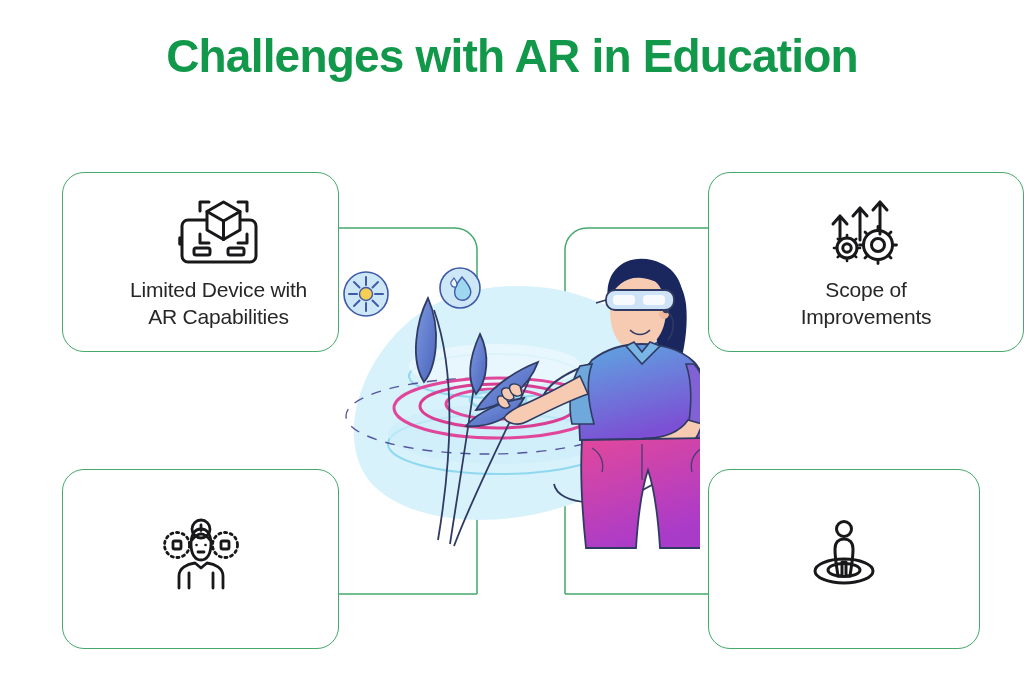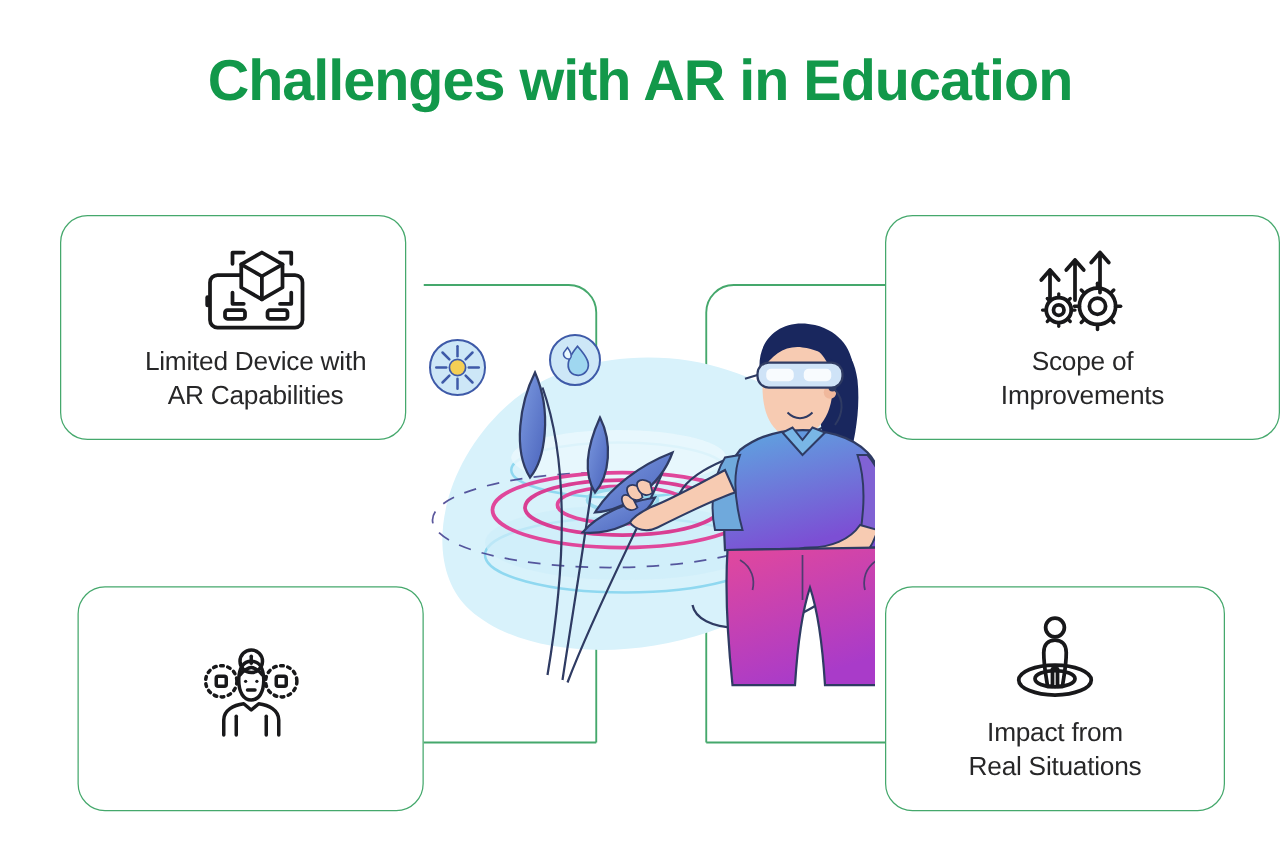--- a/index.html
+++ b/index.html
@@ -7,21 +7,21 @@
     width:1024px;height:675px;
     background:#ffffff;
     font-family:"Liberation Sans","DejaVu Sans",sans-serif;
     overflow:hidden;
     position:relative;
   }
   #stage{position:relative;width:1024px;height:675px;overflow:hidden;background:#fff;}
 
   
   .title{
-    position:absolute;left:0;top:36px;width:1024px;
+    position:absolute;left:0;top:28px;width:1024px;
     text-align:center;
     font-size:46px;
     font-weight:bold;
     letter-spacing:-0.8px;
     color:#12984A;
     line-height:56px;
     white-space:nowrap;
   }
 
   
@@ -51,21 +51,21 @@
     font-size:21px;
     line-height:27px;
     color:#272728;
     text-align:center;
     font-weight:normal;
     letter-spacing:-0.2px;
     padding:0 10px;
     white-space:pre-line;
   }
 
-  #card-tl{left:48px;  top:172px; width:277px; height:180px;padding-left:36px;}
+  #card-tl{left:62px;  top:172px; width:277px; height:180px;padding-left:36px;}
   #card-bl{left:62px;  top:469px; width:277px; height:180px;}
   #card-tr{left:708px; top:172px; width:316px; height:180px;}
   #card-br{left:708px; top:469px; width:272px; height:180px;}
 </style>
 </head>
 <body>
 
 <div id="stage">
 
   <div class="title">Challenges with AR in Education</div>
@@ -327,17 +327,15 @@
         <circle cx="50" cy="11" r="7.5"></circle>
 
         <path d="M41 31 C41 24 45 21 50 21 C55 21 59 24 59 31
                  C59 42 57 50 56 58 L52 58 L52 44 L48 44 L48 58 L44 58
                  C43 50 41 42 41 31 Z" fill="#fff"></path>
 
         <ellipse cx="50" cy="52" rx="16" ry="6.5"></ellipse>
         <ellipse cx="50" cy="53" rx="29" ry="12"></ellipse>
       </svg>
     </div>
-    <div class="card-label">Impact from
-Real Situations</div>
   </div>
 
 </div>
 
 </body></html>

